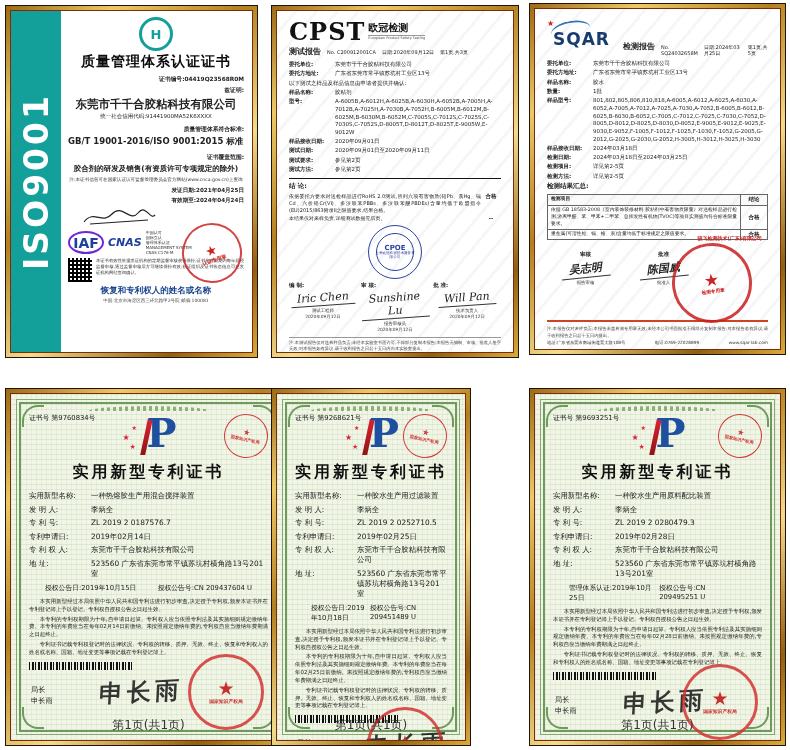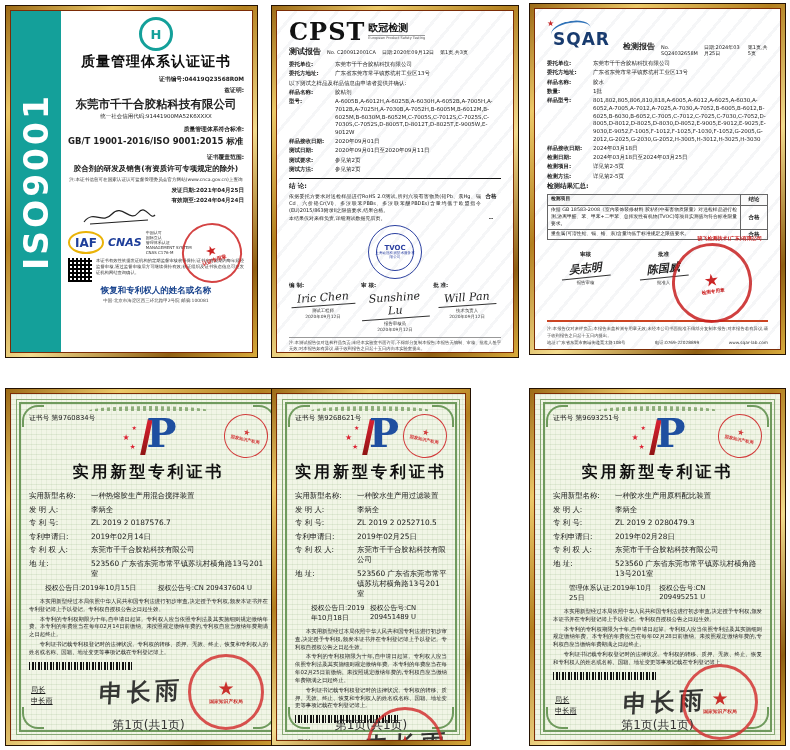--- a/index.html
+++ b/index.html
@@ -24,21 +24,21 @@
   .iso-title{font-size:14px;font-weight:bold;text-align:center;letter-spacing:1px;color:#0d0d0d;margin:2px 0 4px;}
   .r6{text-align:right;font-size:5.8px;font-weight:bold;margin:2px 0;}
   .iso-company{text-align:center;font-size:11.5px;font-weight:bold;margin:2px 0 1px;}
   .iso-credit{text-align:center;font-size:5.5px;margin:0 0 5px;}
   .iso-standard{text-align:left;font-size:8.5px;font-weight:bold;margin:1px 0 5px;}
   .iso-scope{text-align:center;font-size:7.5px;font-weight:bold;margin:1px 0 3px;}
   .iso-note{font-size:4.6px;color:#333;text-align:center;margin:3px 0;}
   .iso-dates{text-align:right;font-size:5.6px;font-weight:bold;line-height:1.7;margin-top:4px;}
   .iso-sign{margin:2px 0 0 12px;}
   .logo-row{display:flex;align-items:center;gap:4px;margin-top:2px;}
-  .iaf{width:32px;height:19px;border:2px solid #eab308;border-radius:50%;display:flex;align-items:center;justify-content:center;color:#1f3f9a;font-weight:bold;font-size:12px;flex:none;}
+  .iaf{width:32px;height:19px;border:2px solid #6d28d9;border-radius:50%;display:flex;align-items:center;justify-content:center;color:#1f3f9a;font-weight:bold;font-size:14px;flex:none;}
   .cnas{color:#1f3f9a;font-weight:bold;font-style:italic;font-size:11px;flex:none;}
   .accredit{font-size:4px;white-space:pre-line;line-height:1.25;color:#333;}
   .red-seal{position:absolute;right:2px;bottom:64px;width:56px;height:56px;border:2px solid rgba(204,34,34,.85);border-radius:50%;color:#c22;display:flex;flex-direction:column;align-items:center;justify-content:center;transform:rotate(-18deg);}
   .red-seal .star{font-size:13px;line-height:1;}
   .red-seal .stxt{font-size:5px;font-weight:bold;}
   .qr-row{display:flex;gap:4px;margin-top:3px;align-items:flex-start;}
   .qr{width:24px;height:24px;flex:none;background-color:#fff;background-image:repeating-linear-gradient(0deg,#000 0 2px,transparent 2px 4px),repeating-linear-gradient(90deg,#000 0 2px,transparent 2px 4px);}
   .fine{font-size:4.3px;color:#333;line-height:1.4;text-align:justify;}
   .issuer{color:#16418c;font-weight:bold;font-size:8.5px;text-align:center;margin-top:3px;}
   .issuer-addr{font-size:4.5px;text-align:center;color:#444;margin-top:1px;}
@@ -116,21 +116,21 @@
   .ps2{left:15px;top:5px;font-size:6px;}
   .ps3{left:13px;top:24px;font-size:7px;}
   .pat-title{font-size:16px;font-weight:bold;letter-spacing:3px;text-align:center;margin:3px 0 8px;color:#111;}
   .prow{display:flex;margin:3.6px 0;}
   .plab{width:62px;flex:none;font-size:7.4px;}
   .pval{flex:1;font-size:7.4px;}
   .grant-row{display:flex;justify-content:space-between;font-size:6.8px;margin:4px 16px 5px;}
   .pat-para{font-size:5.4px;line-height:1.45;text-align:justify;text-indent:2em;margin:2px 0;color:#222;}
   .barcode{width:104px;height:8px;margin:5px 0 2px;background:repeating-linear-gradient(90deg,#111 0 1.5px,transparent 1.5px 3px,#111 3px 5px,transparent 5px 6px);}
   .sig-area{position:relative;height:52px;}
-  .dir{position:absolute;left:2px;top:12px;font-size:7.2px;line-height:1.6;text-decoration:underline;}
+  .dir{position:absolute;left:2px;top:12px;font-size:7.2px;line-height:1.6;}
   .big-sig{position:absolute;left:70px;top:4px;font-size:24px;font-weight:bold;letter-spacing:4px;transform:rotate(-3deg) skewX(-6deg);color:#1c1c1c;opacity:.88;white-space:nowrap;}
   .gov-seal{position:absolute;right:4px;top:-18px;width:70px;height:70px;border:3px solid rgba(210,45,45,.82);border-radius:50%;color:#c9302c;display:flex;flex-direction:column;align-items:center;justify-content:center;text-align:center;}
   .gov-seal .star{font-size:19px;line-height:1;}
   .gov-seal .gtxt{font-size:4.8px;font-weight:bold;}
   .pat-page{position:absolute;left:0;right:0;bottom:0;text-align:center;font-size:12px;color:#333;}
 </style>
 </head>
 <body>
 
 <div id="canvas">
@@ -242,21 +242,21 @@
           <div class="concl-label">结 论:</div>
           <div class="res">
             <span class="res-text">依据委托方要求对送检样品进行RoHS 2.0测试,所列六项有害物质(铅Pb、汞Hg、镉Cd、六价铬Cr(VI)、多溴联苯PBBs、多溴联苯醚PBDEs)含量均低于欧盟指令(EU)2015/863附录II之限值要求,结果合格。</span>
             <span class="res-val">合格</span>
           </div>
           <div class="res">
             <span class="res-text">本结果仅对来样负责,详细测试数据见后页。</span>
             <span class="res-val">--</span>
           </div>
           <div class="cpoe">
-            <span class="cc">TVOC</span>
+            <span class="cc">CPOE</span>
             <span class="cr">上海欧冠检测技术服务有限公司</span>
           </div>
           <div class="sig-row">
             <div class="sig">
               <div class="sig-label">编 制:</div>
               <div class="sig-name">Iric Chen</div>
               <div class="sig-sub"><span>测试工程师</span><br><span>2020年09月12日</span></div>
             </div>
             <div class="sig">
               <div class="sig-label">审 核:</div>

